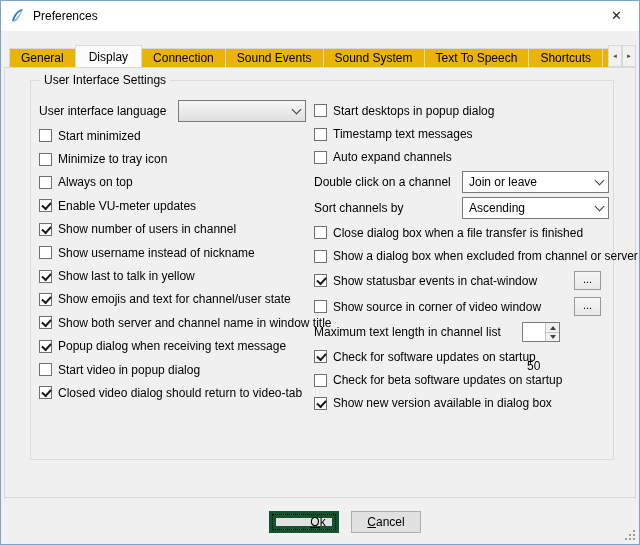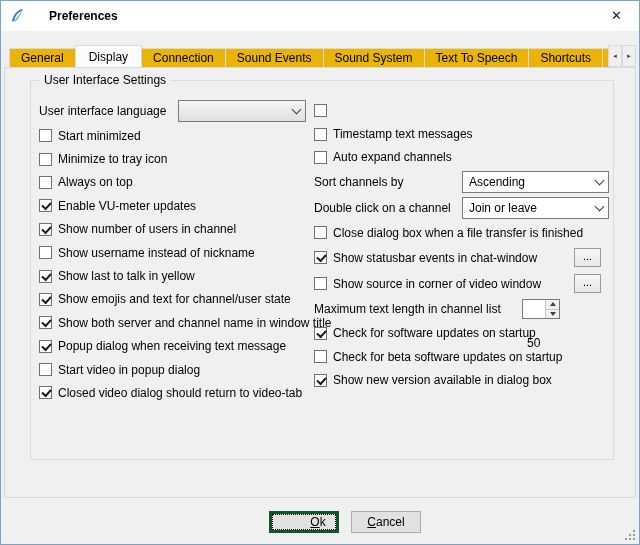--- a/index.html
+++ b/index.html
@@ -6,21 +6,21 @@
   html,body { width: 640px; height: 545px; background:#fff; }
   body { font-family: "Liberation Sans", sans-serif; font-size: 12px; color:#000; }
 
   .dialog { position:relative; width:640px; height:545px; background:#f0f0f0;
             border:1px solid #7ba2c9; overflow:hidden; }
 
   
   .titlebar { position:absolute; left:0; top:0; right:0; height:30px; background:#ffffff;
               display:flex; align-items:center; }
   .app-icon { margin-left:8px; width:16px; height:16px; display:inline-flex; flex:none; }
-  .win-title { margin-left:24px;font-weight:bold; }
+  .win-title { margin-left:8px; }
   .close-btn { position:absolute; right:0; top:0; width:45px; height:29px; background:#fff;
                border:none; font-family:inherit; font-size:13px; color:#222;
                display:flex; align-items:center; justify-content:center; cursor:default; }
 
   
   .tabstrip { position:absolute; left:3px; top:44px; right:3px; height:22px;
               display:flex; align-items:flex-end; overflow:hidden; padding-left:5px; z-index:2; }
   .tab { height:19px; background:#eab308; border:1px solid #d9d9d9; border-bottom:none;
          display:flex; align-items:center; padding:0 11px; white-space:nowrap; margin-right:-1px; }
   .tab.selected { height:23px; margin-bottom:-1px; background:#fcfcfc; z-index:3; padding:0 13px;margin-top:48px; }
@@ -84,21 +84,21 @@
   
   .more { position:absolute; left:260px; width:27px; height:19px; border:1px solid #999;
           background:linear-gradient(#f6f6f6,#e8e8e8); font-family:inherit; font-size:11px;
           display:flex; align-items:center; justify-content:center; padding-bottom:4px; }
 
   
   .footer { position:absolute; left:0; right:0; bottom:0; height:44px; }
   .btn { position:absolute; top:11px; width:70px; height:22px; border:1px solid #adadad;
          background:#e1e1e1; font-family:inherit; font-size:12px;
          display:flex; align-items:center; justify-content:center; }
-  .btn.default { border:3px solid #14532d; outline:1px dotted #000; outline-offset:-4px;padding-left:28px; }
+  .btn.default { border:7px solid #14532d; outline:1px dotted #000; outline-offset:-4px;padding-left:28px; }
   .btn-ok { left:268px; }
   .btn-cancel { left:350px; }
   .btn-label { display:block; }
   .btn-label::first-letter { text-decoration:underline; }
 
   
   .grip { position:absolute; right:4px; bottom:4px; width:12px; height:12px; }
   .grip i { position:absolute; width:2px; height:2px; background:#9a9a9a; }
   .g1 { right:0; bottom:0; } .g2 { right:4px; bottom:0; } .g3 { right:0; bottom:4px; }
   .g4 { right:8px; bottom:0; } .g5 { right:0; bottom:8px; } .g6 { right:4px; bottom:4px; }
@@ -213,53 +213,58 @@
         <div class="row chk" data-checked="true">
           <span class="cb"></span>
           <span class="cl">Closed video dialog should return to video-tab</span>
         </div>
       </div>
 
       <div class="col-right">
 
         <div class="row chk" data-checked="false">
           <span class="cb"></span>
+          <span class="cl">Start desktops in popup dialog</span>
         </div>
         <div class="row chk" data-checked="false">
           <span class="cb"></span>
           <span class="cl">Timestamp text messages</span>
         </div>
         <div class="row chk" data-checked="false">
           <span class="cb"></span>
           <span class="cl">Auto expand channels</span>
+        </div>
+
+        <div class="rrow h26">
+          <span>Double click on a channel</span>
+          <div class="combo combo-right">
+            <span class="combo-text">Join or leave</span>
+            <span class="arrow-zone">
+                <span class="chev"></span>
+              </span>
+          </div>
         </div>
 
         <div class="rrow h26">
           <span>Sort channels by</span>
           <div class="combo combo-right">
             <span class="combo-text">Ascending</span>
             <span class="arrow-zone">
                 <span class="chev"></span>
               </span>
           </div>
         </div>
 
-        <div class="rrow h26">
-          <span>Double click on a channel</span>
-          <div class="combo combo-right">
-            <span class="combo-text">Join or leave</span>
-            <span class="arrow-zone">
-                <span class="chev"></span>
-              </span>
-          </div>
-        </div>
-
         <div class="row chk" data-checked="false">
           <span class="cb"></span>
           <span class="cl">Close dialog box when a file transfer is finished</span>
+        </div>
+        <div class="row chk" data-checked="false">
+          <span class="cb"></span>
+          <span class="cl">Show a dialog box when excluded from channel or server</span>
         </div>
 
         <div class="rrow h26">
           <div class="chk inline" data-checked="true">
             <span class="cb"></span>
             <span class="cl">Show statusbar events in chat-window</span>
           </div>
           <button class="more">...</button>
         </div>
 

